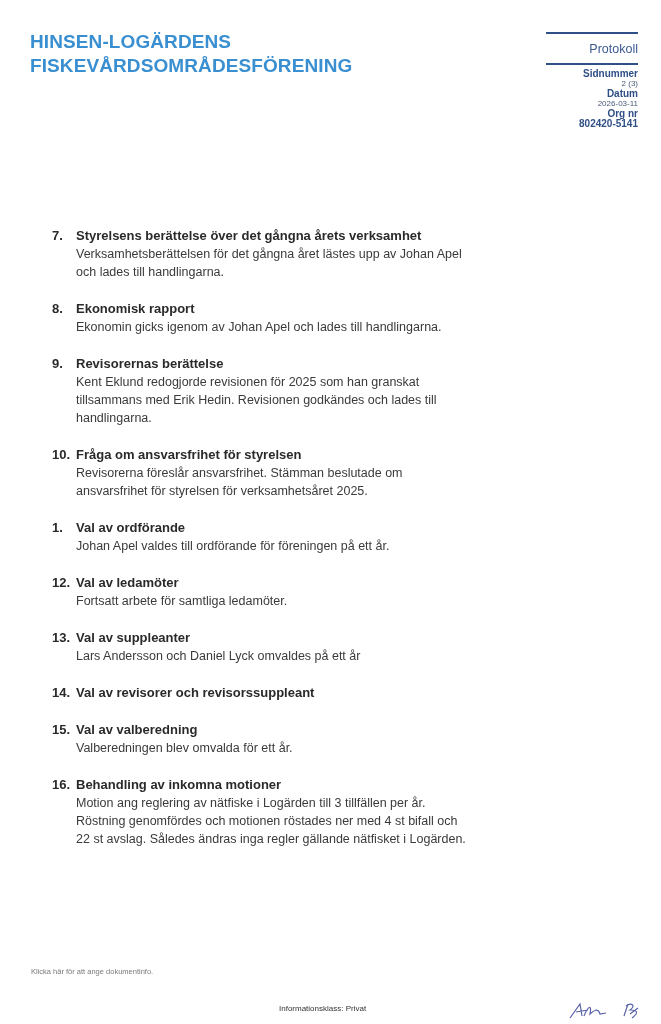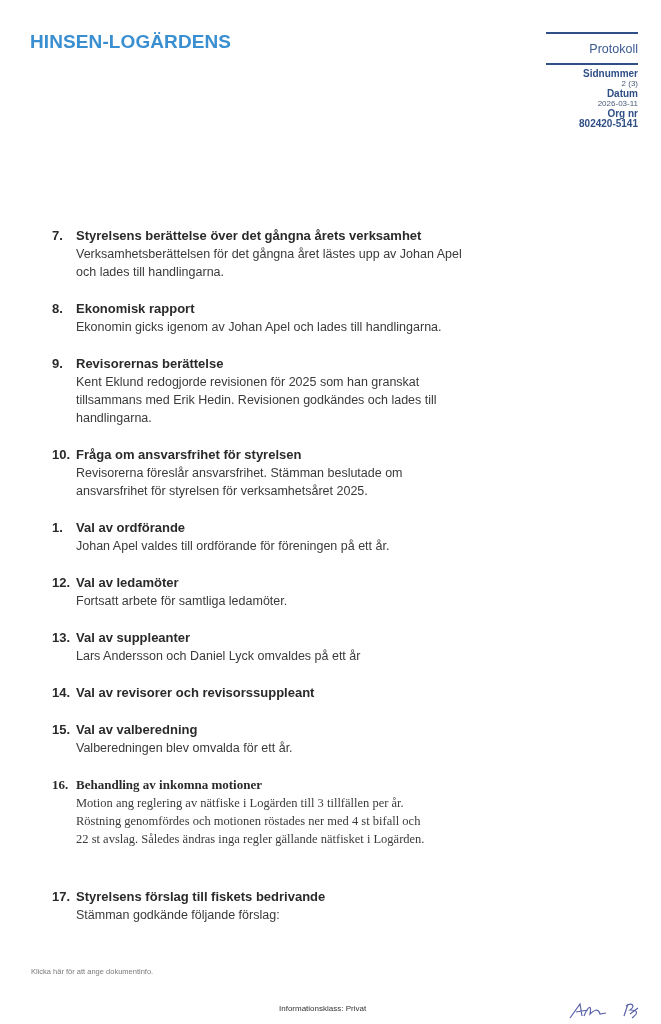--- a/index.html
+++ b/index.html
@@ -13,30 +13,31 @@
   .meta .rule { height: 2px; background: #2f4f86; }
   .meta .doc-type { font-size: 12.5px; padding: 8px 0 7px 0; color: #3b5a90; }
   .meta .lbl { font-size: 10px; font-weight: bold; line-height: 10px; }
   .meta .val { font-size: 8px; line-height: 10px; color: #4a5a78; }
   .meta .lbl.first { margin-top: 4px; }
   .items { position: absolute; left: 52px; top: 227px; width: 480px; }
   .item { position: relative; padding-left: 24px; margin-bottom: 19px; }
   .item .num { position: absolute; left: 0; top: 0; font-weight: bold; font-size: 13px; line-height: 18px; color: #2a2a2a; }
   .item .head { font-weight: bold; font-size: 13px; line-height: 18px; color: #2a2a2a; }
   .item .body { font-size: 12.5px; line-height: 18px; color: #3a3a3a; }
-  .item.gap-after { margin-bottom: 40px; font-family: Liberation Serif, serif; }
+  .item.gap-after { margin-bottom: 54px; }
   .footer-info { position: absolute; left: 31px; top: 967px; font-size: 7.5px; color: #7a7a7a; }
   .footer-class { position: absolute; left: 263px; top: 1004px; font-size: 8px; color: #333; padding-left: 16px; }
   .signature { position: absolute; left: 566px; top: 998px; width: 80px; height: 24px; }
 </style>
 </head>
 <body>
 
 <div class="org-title">
   <div>HINSEN-LOGÄRDENS</div>
+  <div>FISKEVÅRDSOMRÅDESFÖRENING</div>
 </div>
 
 <div class="meta">
   <div class="rule"></div>
   <div class="doc-type">Protokoll</div>
   <div class="rule"></div>
   <div class="lbl first">Sidnummer</div>
   <div class="val">2 (3)</div>
   <div class="lbl">Datum</div>
   <div class="val">2026-03-11</div>
@@ -93,25 +94,20 @@
       <div class="head">Val av valberedning</div>
       <div class="body">Valberedningen blev omvalda för ett år.</div>
     </div>
     <div class="item gap-after">
       <span class="num">16.</span>
       <div class="head">Behandling av inkomna motioner</div>
       <div class="body">Motion ang reglering av nätfiske i Logärden till 3 tillfällen per år.</div>
       <div class="body">Röstning genomfördes och motionen röstades ner med 4 st bifall och</div>
       <div class="body">22 st avslag. Således ändras inga regler gällande nätfisket i Logärden.</div>
     </div>
-    <div class="item">
-      <span class="num">17.</span>
-      <div class="head">Styrelsens förslag till fiskets bedrivande</div>
-      <div class="body">Stämman godkände följande förslag:</div>
-    </div>
   </div>
 
 <div class="footer-info">Klicka här för att ange dokumentinfo.</div>
 <div class="footer-class">Informationsklass: Privat</div>
 
 <svg class="signature" viewBox="0 0 80 24">
   <path d="M4 20 L14 6 L16 18 M10 14 L22 12 M18 18 C22 8, 26 6, 24 16 C28 12, 32 10, 34 16 L40 15" stroke="#5a62a8" stroke-width="1.2" fill="none"></path>
   <path d="M58 18 L62 6 M60 8 C66 4, 70 8, 64 12 C70 12, 74 14, 66 20 M64 16 L72 10" stroke="#5a62a8" stroke-width="1.2" fill="none"></path>
 </svg>
 

